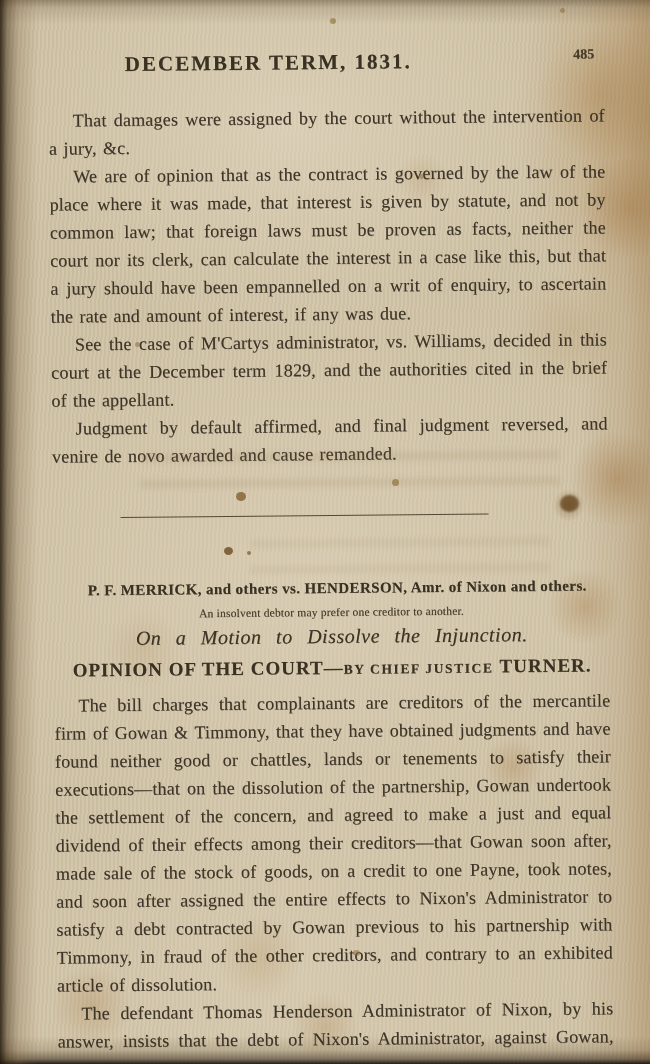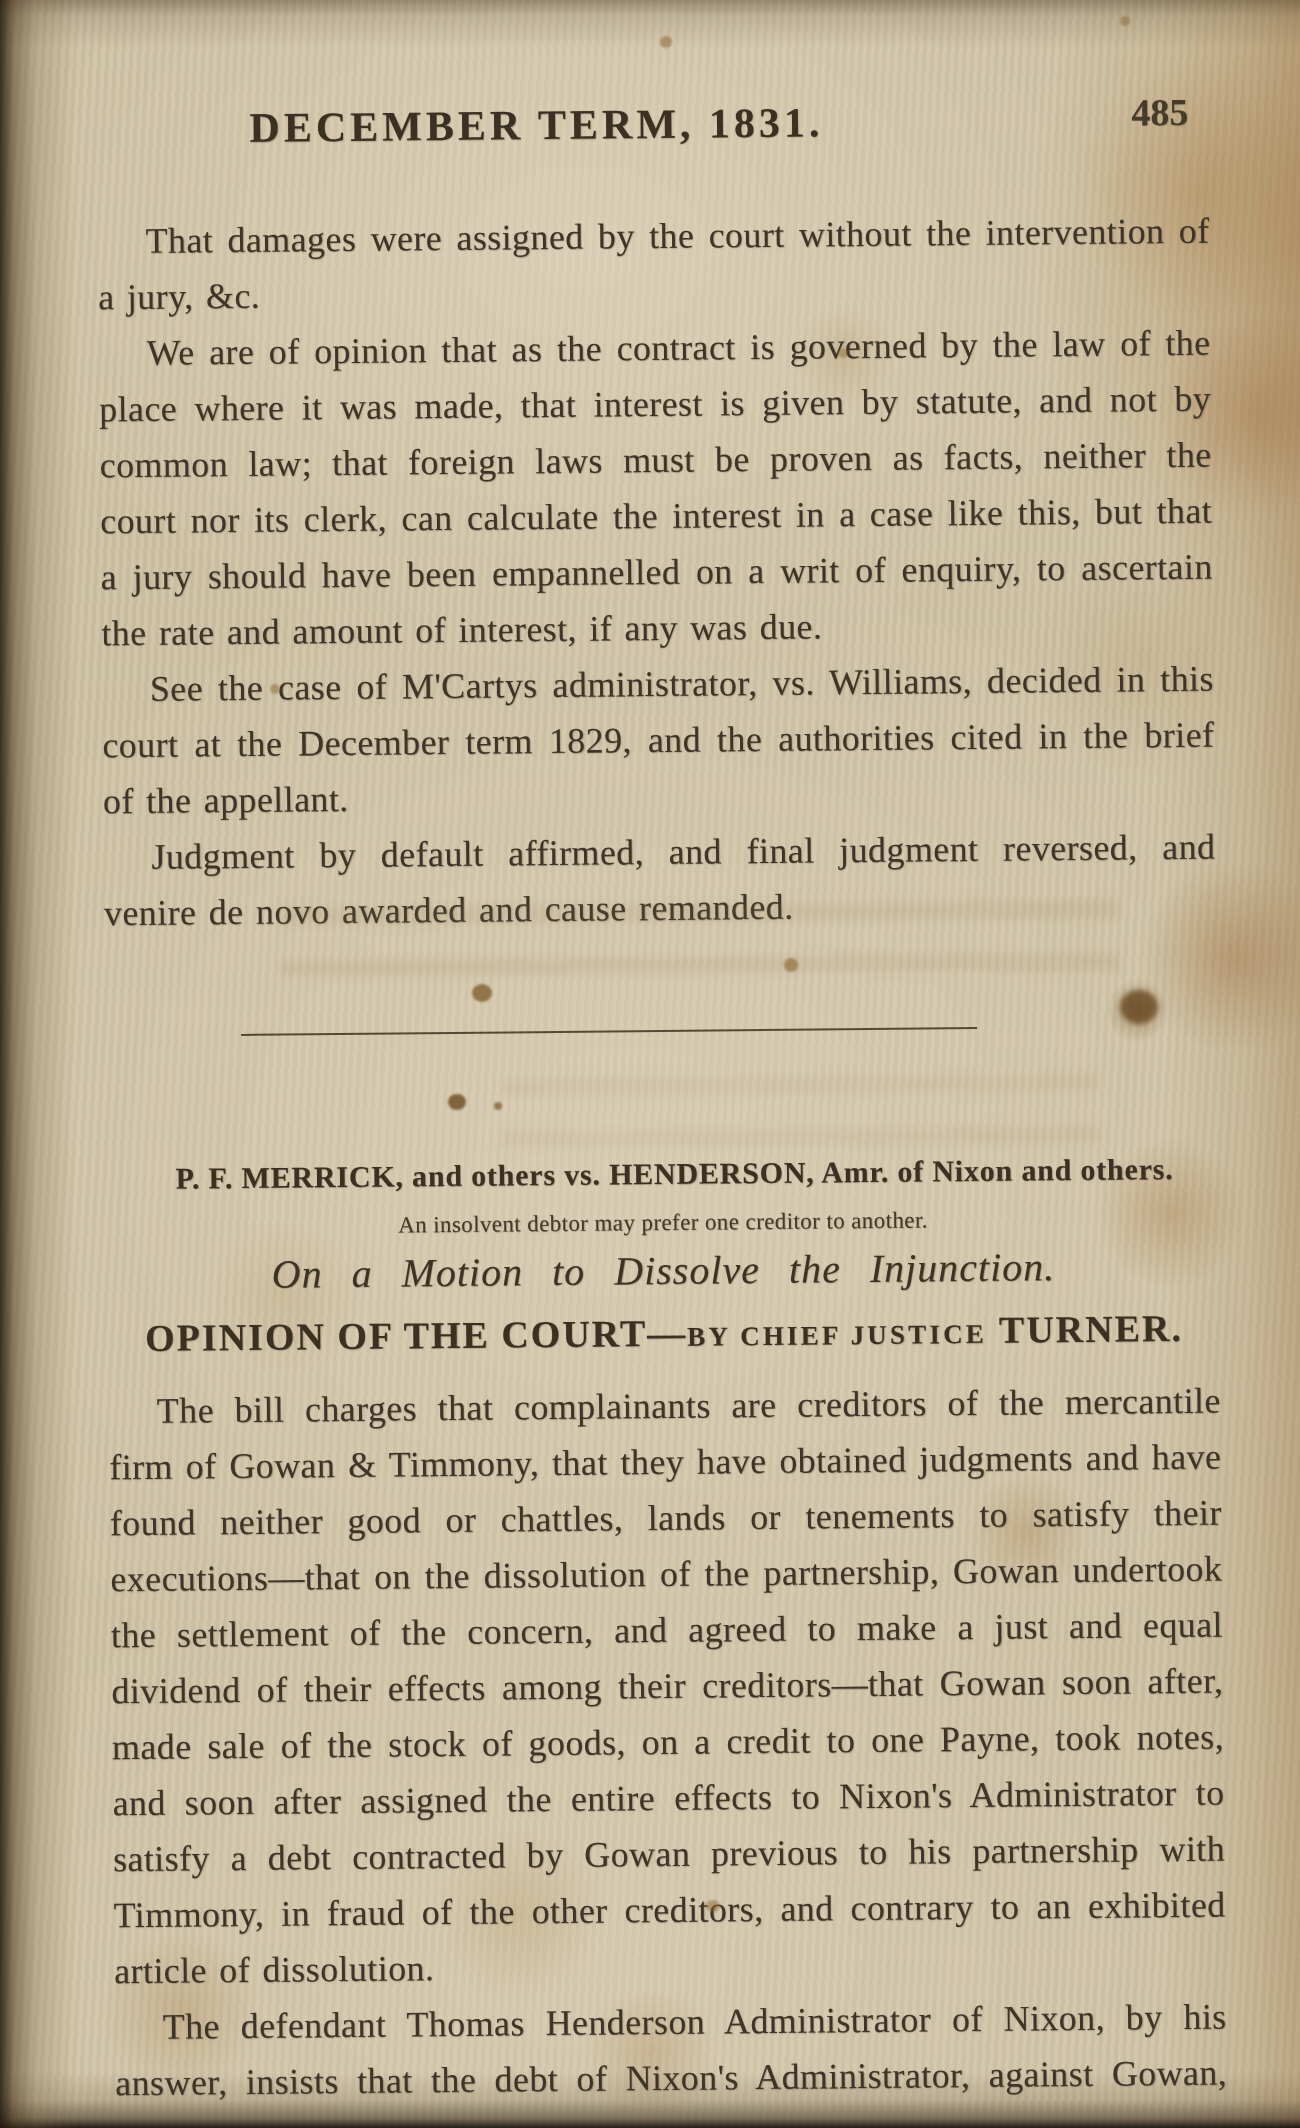--- a/index.html
+++ b/index.html
@@ -46,21 +46,21 @@
     transform: rotate(-0.55deg); transform-origin: 50% 0;
     color: #3e3528;
     text-shadow: 0.3px 0.3px 0.6px rgba(62,54,41,0.45);
   }
   .running-head { position: relative; height: 64px; }
   .term {
     position: absolute; left: 220px; transform: translateX(-50%);
     top: 10px; font-size: 21px; font-weight: 700; letter-spacing: 2px;
     white-space: nowrap; color: #3a3122;
   }
-  .folio { position: absolute; right: 10px; top: 9px; font-size: 19px; font-weight: 700; color: #463c2a; margin-left: 25px; }
+  .folio { position: absolute; right: 10px; top: 9px; font-size: 14px; font-weight: 700; color: #463c2a; margin-left: 25px; }
   .bodytext p {
     margin: 0; font-size: 18px; line-height: 28px;
     text-align: justify; text-indent: 24px;
     word-spacing: 1.5px; letter-spacing: 0.2px;
   }
   .rule {
     margin: 47px 0 0 68px; width: 368px; height: 0;
     border-top: 1.7px solid rgba(62,50,32,0.85);
   }
   .case { margin-top: 64px; }

